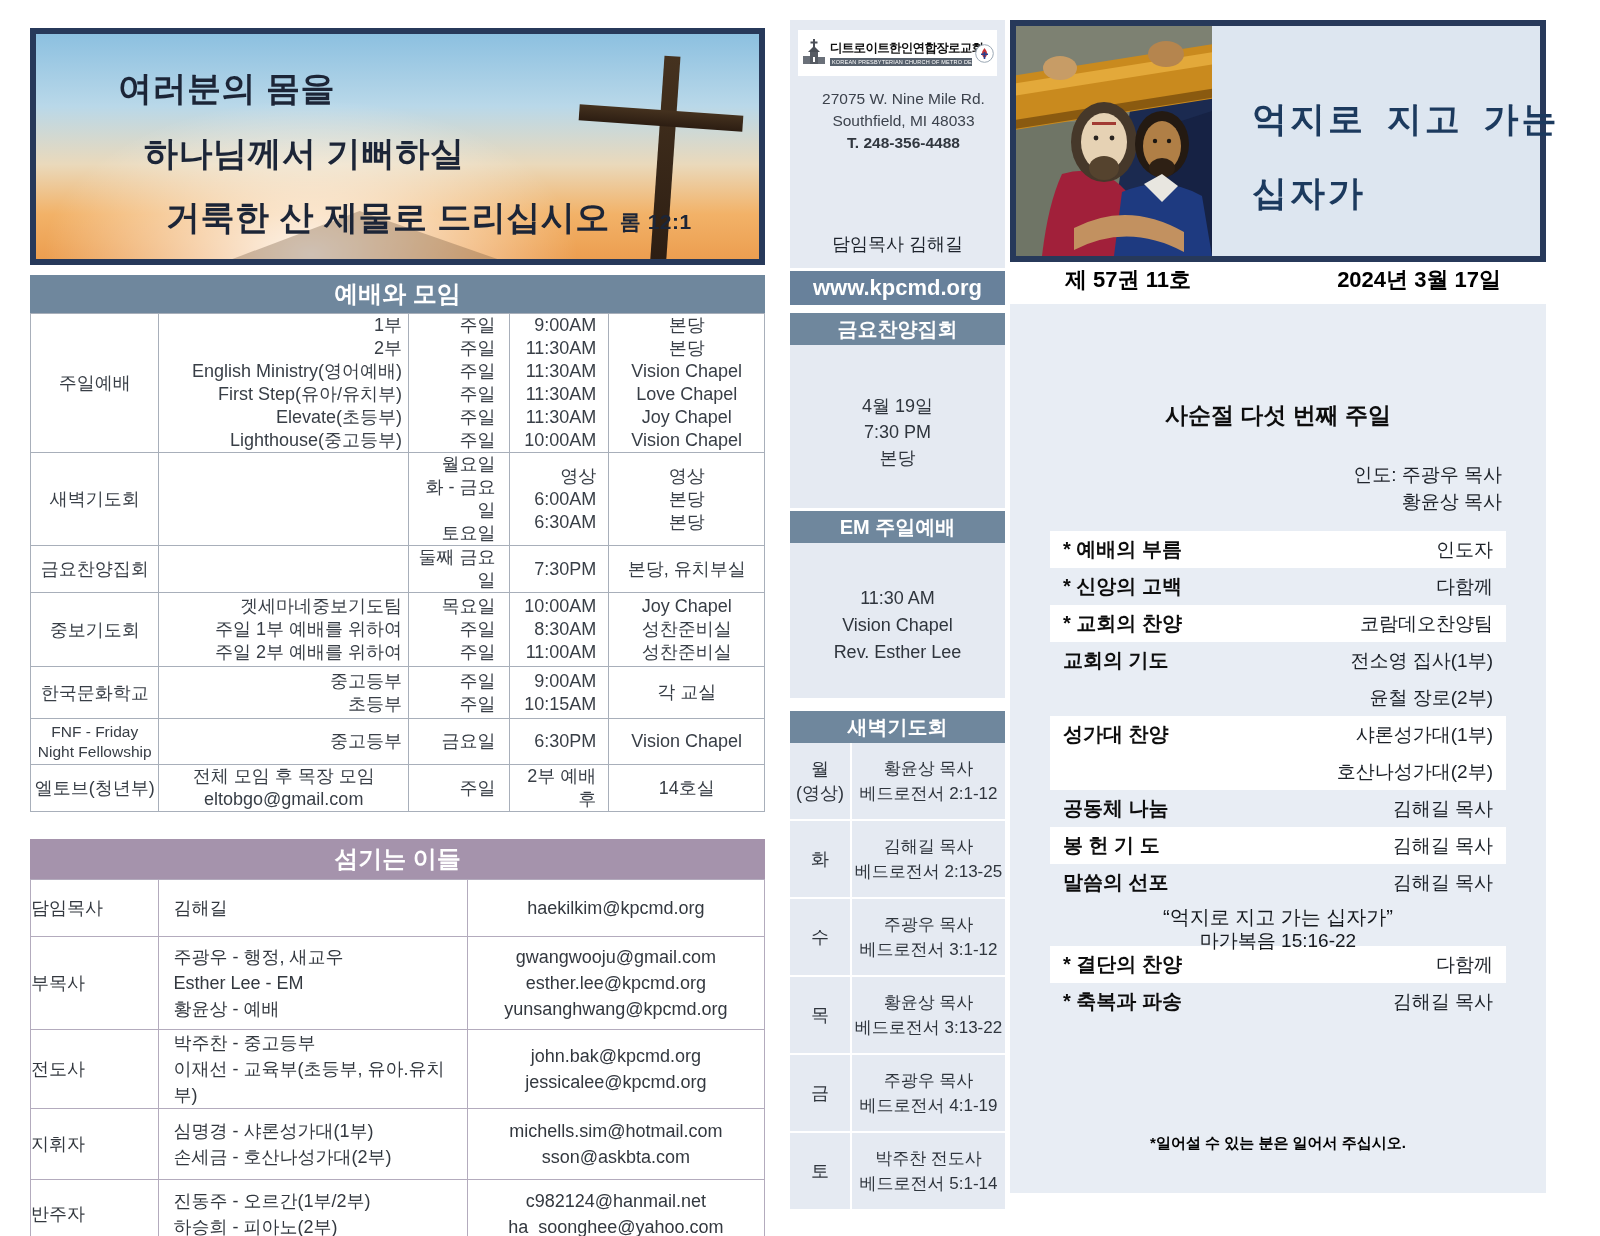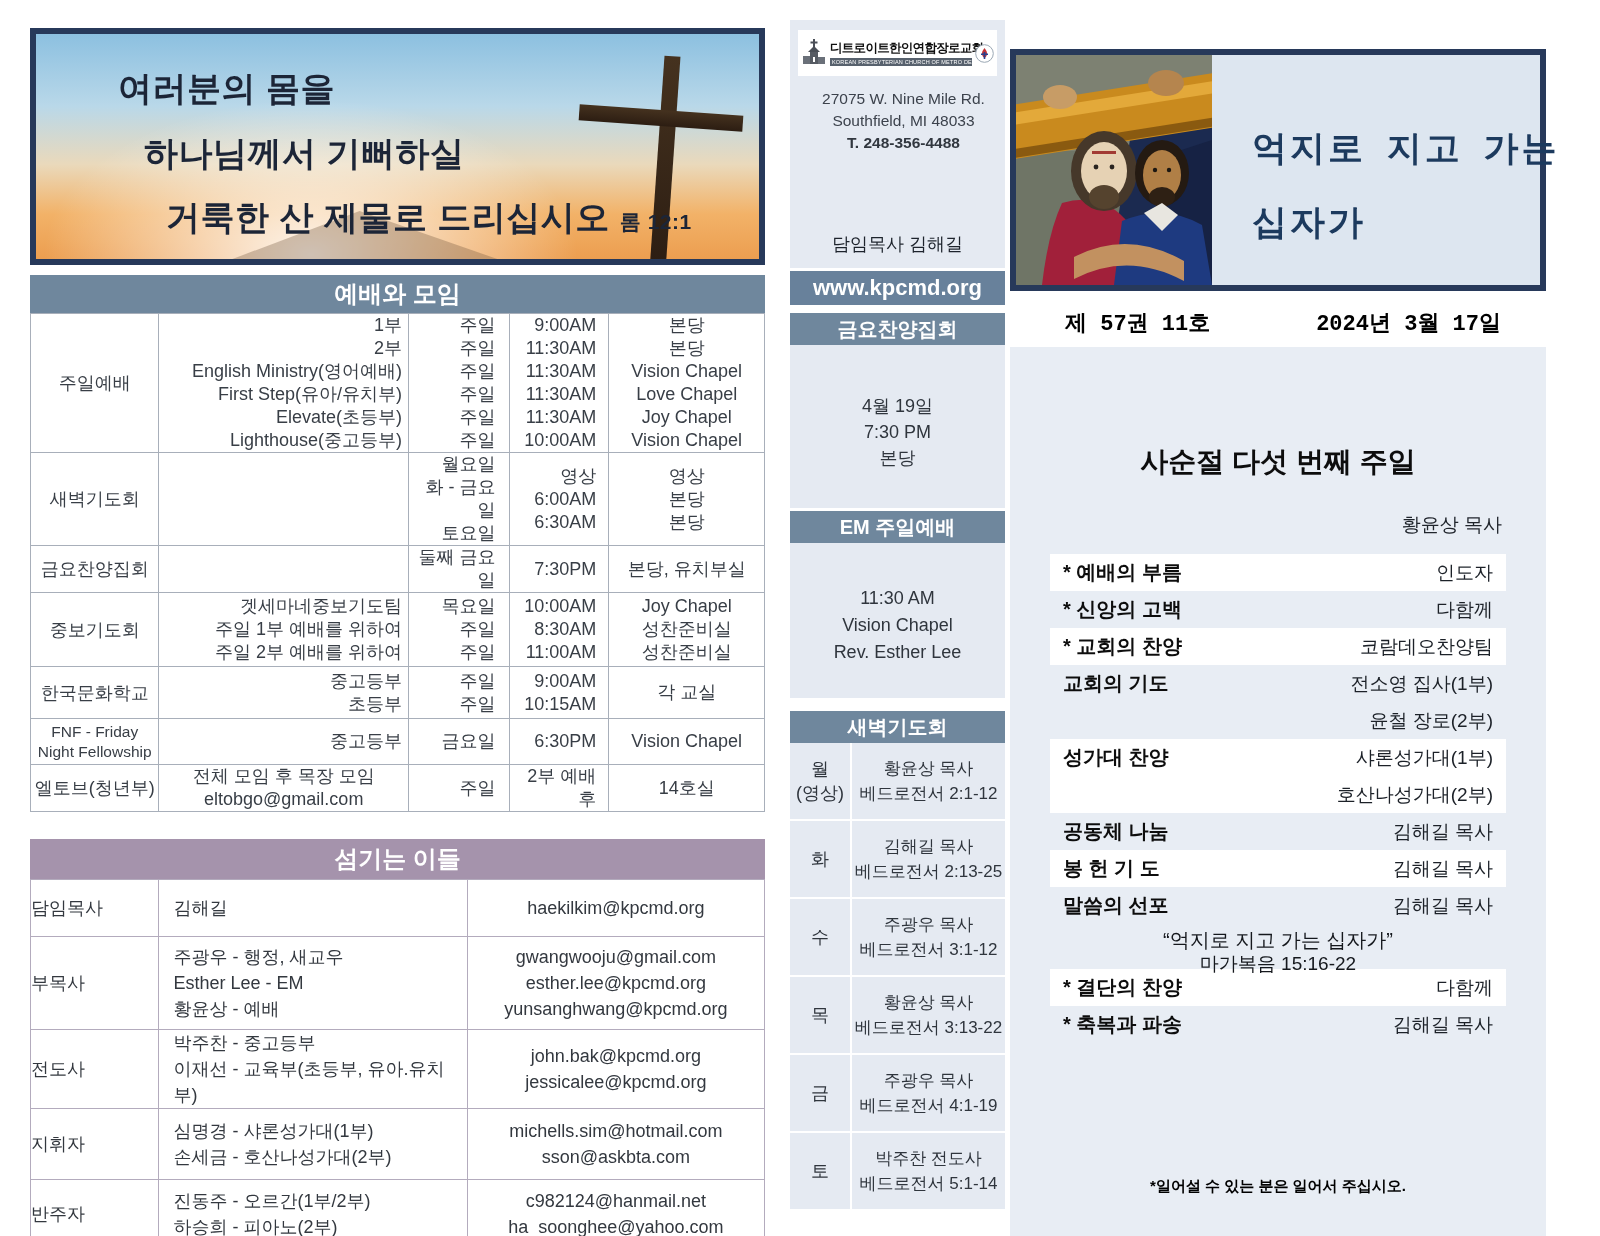--- a/index.html
+++ b/index.html
@@ -66,28 +66,28 @@
   .em-body{height:155px;padding-top:42px;box-sizing:border-box;line-height:27px;}
   .dawn-head{margin-top:13px;}
   .dawn-table{background:#e5eaf2;}
   .dawn-row{display:flex;height:76px;border-top:2px solid #fff;}
   .dawn-row.first{border-top:none;}
   .dawn-day{width:60px;border-right:2px solid #fff;display:flex;flex-direction:column;justify-content:center;align-items:center;font-size:18px;color:#2f353d;line-height:24px;}
   .dawn-content{flex:1;display:flex;flex-direction:column;justify-content:center;align-items:center;font-size:17px;color:#2f353d;line-height:25px;}
 
   
   .main{position:absolute;left:1010px;top:20px;width:536px;}
-  .masthead{height:242px;box-sizing:border-box;border:6px solid #27395a;display:flex;background:#dde6f0;margin-top:29px;}
+  .masthead{height:242px;box-sizing:border-box;border:6px solid #27395a;display:flex;background:#dde6f0;}
   .painting{width:196px;height:230px;flex:none;}
   .painting svg{display:block;width:100%;height:100%;}
   .mast-title{flex:1;padding:56px 0 0 40px;font-size:35px;font-weight:bold;color:#1c3a5e;letter-spacing:3px;word-spacing:8px;}
   .mast-title div{line-height:74px;white-space:nowrap;}
-  .vol-row{margin-top:14px;height:36px;display:flex;justify-content:space-between;align-items:center;padding:0 45px 0 55px;font-size:22px;font-weight:bold;color:#000;font-family:Liberation Mono, monospace;}
+  .vol-row{margin-top:0;height:36px;display:flex;justify-content:space-between;align-items:center;padding:0 45px 0 55px;font-size:22px;font-weight:bold;color:#000;}
   .service-panel{position:relative;margin-top:6px;background:#e8edf4;height:889px;box-sizing:border-box;padding:0 40px;}
-  .svc-title{padding-top:96px;text-align:center;font-size:28px;font-weight:bold;color:#0d0d0d;}
+  .svc-title{padding-top:96px;text-align:center;font-size:23px;font-weight:bold;color:#0d0d0d;}
   .svc-leaders{margin-top:30px;text-align:right;font-size:19px;color:#20252c;line-height:27px;padding-right:4px;}
   .svc-list{margin-top:16px;}
   .svc-row{display:flex;justify-content:space-between;padding:0 13px;}
   .svc-row .lab{font-weight:bold;font-size:20px;color:#0d0d0d;line-height:37px;white-space:nowrap;}
   .svc-row .val{font-size:19px;color:#1c2128;line-height:37px;text-align:right;}
   .white{background:#ffffff;}
   .sermon{text-align:center;padding-top:4px;height:41px;}
   .sermon .q{font-size:20px;color:#15181d;line-height:24px;}
   .sermon .s{font-size:19px;color:#15181d;line-height:24px;}
   .svc-footnote{position:absolute;bottom:40px;left:0;width:100%;text-align:center;font-weight:bold;font-size:15px;color:#000;}
@@ -472,20 +472,21 @@
     </div>
 
     <div class="vol-row">
       <span>제 57권 11호</span>
       <span>2024년 3월 17일</span>
     </div>
 
     <div class="service-panel">
       <div class="svc-title">사순절 다섯 번째 주일</div>
       <div class="svc-leaders">
+        <div>인도: 주광우 목사</div>
         <div>황윤상 목사</div>
       </div>
       <div class="svc-list">
         <div class="svc-row white">
           <span class="lab">* 예배의 부름</span>
           <span class="val">인도자</span>
         </div>
         <div class="svc-row">
           <span class="lab">* 신앙의 고백</span>
           <span class="val">다함께</span>

